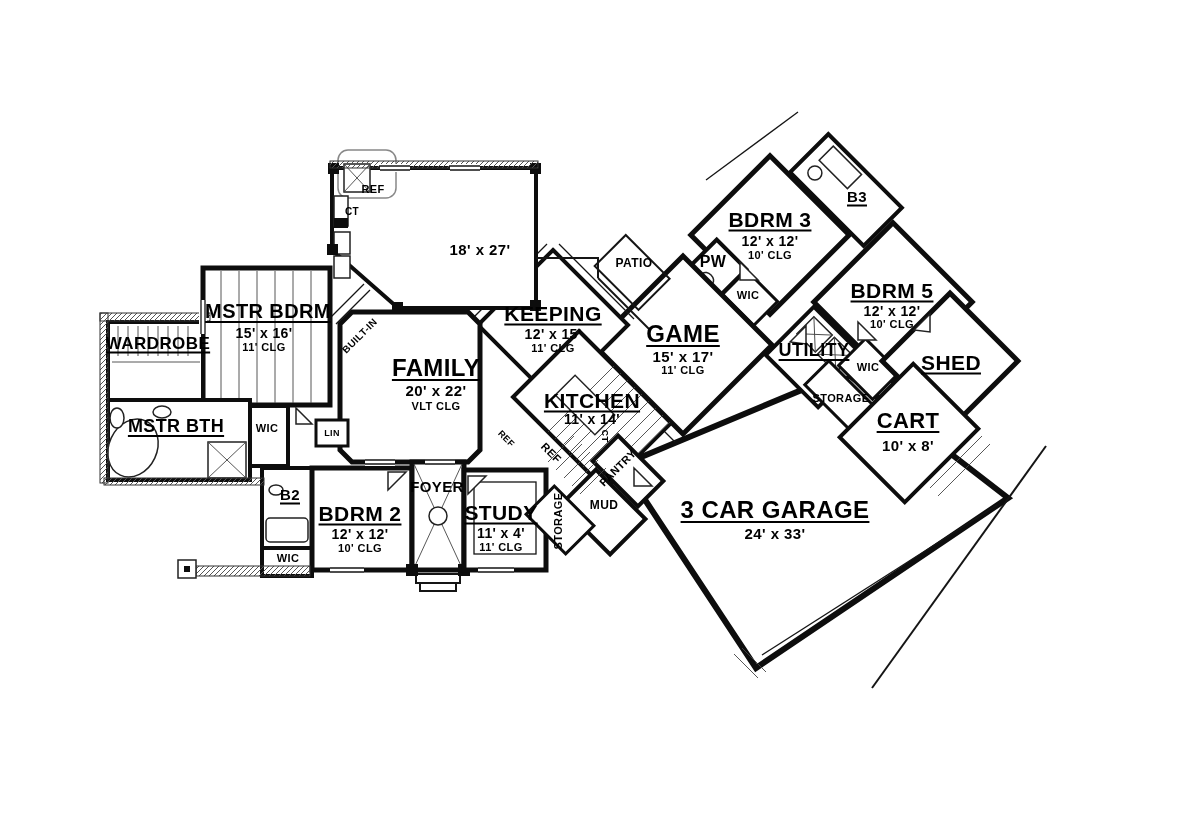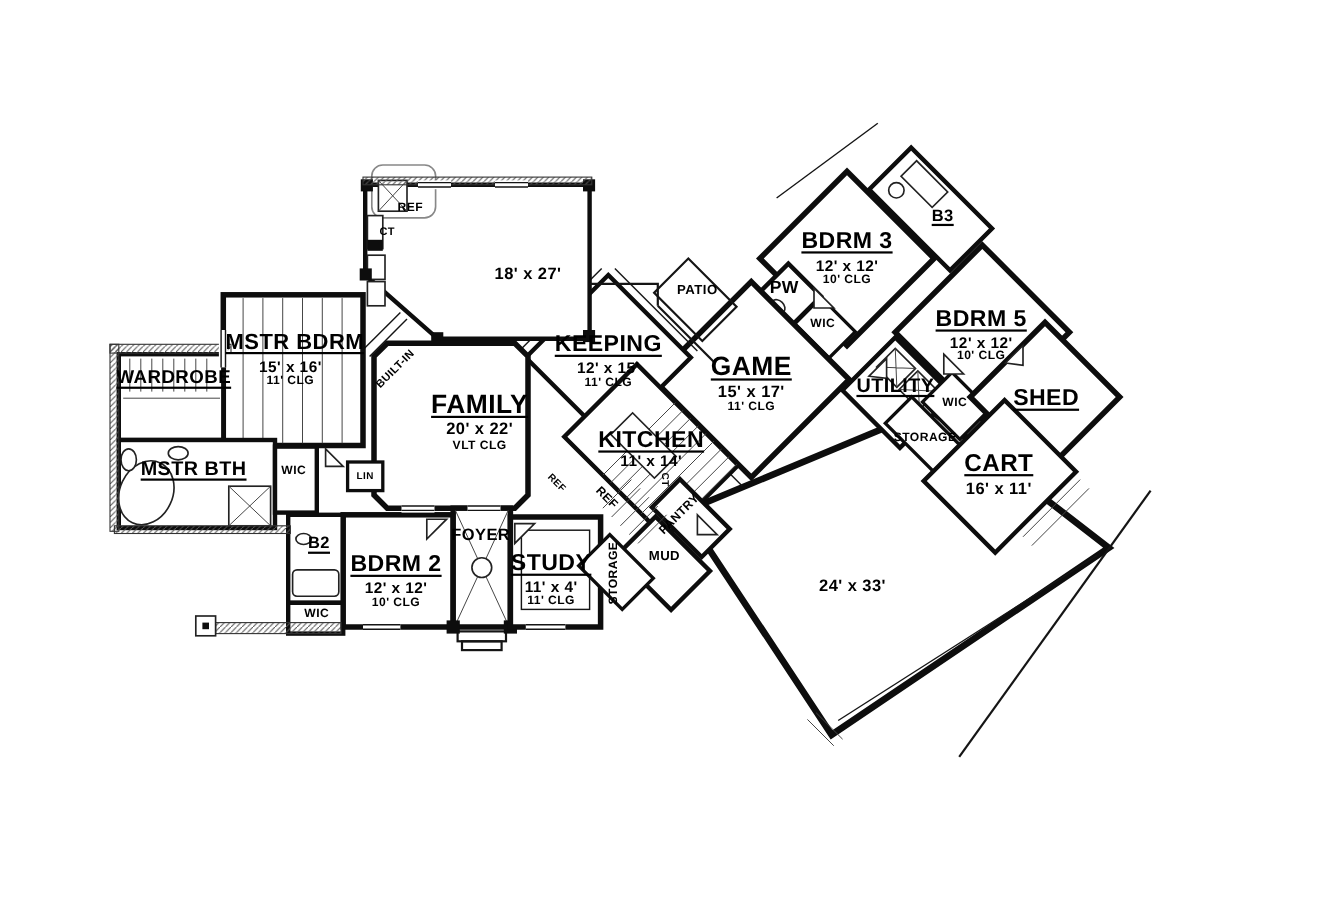--- a/index.html
+++ b/index.html
@@ -234,20 +234,21 @@
 <div class="lbl s11" style="left:553px;top:348px">11' CLG</div>
 
 <div class="lbl s21 u" style="left:592px;top:400px">KITCHEN</div>
 <div class="lbl s14" style="left:592px;top:419px">11' x 14'</div>
 <div class="lbl s9 r45" style="left:506px;top:439px">REF</div>
 <div class="lbl s11 r45" style="left:551px;top:453px">REF</div>
 <div class="lbl s9 r90" style="left:604px;top:436px">CT</div>
 <div class="lbl s11 rm45" style="left:618px;top:468px">PANTRY</div>
 <div class="lbl s12" style="left:604px;top:505px">MUD</div>
 
+<div class="lbl s24 u" style="left:775px;top:510px">3 CAR GARAGE</div>
 <div class="lbl s15" style="left:775px;top:533px">24' x 33'</div>
 
 <div class="lbl s24 u" style="left:683px;top:334px">GAME</div>
 <div class="lbl s15" style="left:683px;top:356px">15' x 17'</div>
 <div class="lbl s11" style="left:683px;top:370px">11' CLG</div>
 <div class="lbl s12" style="left:634px;top:263px">PATIO</div>
 <div class="lbl s16" style="left:713px;top:262px">PW</div>
 <div class="lbl s11" style="left:748px;top:295px">WIC</div>
 
 <div class="lbl s21 u" style="left:770px;top:219px">BDRM 3</div>
@@ -258,14 +259,14 @@
 <div class="lbl s21 u" style="left:892px;top:290px">BDRM 5</div>
 <div class="lbl s14" style="left:892px;top:311px">12' x 12'</div>
 <div class="lbl s11" style="left:892px;top:324px">10' CLG</div>
 
 <div class="lbl s18 u" style="left:814px;top:350px">UTILITY</div>
 <div class="lbl s11" style="left:868px;top:367px">WIC</div>
 <div class="lbl s11" style="left:841px;top:398px">STORAGE</div>
 
 <div class="lbl s21 u" style="left:951px;top:362px">SHED</div>
 <div class="lbl s22 u" style="left:908px;top:421px">CART</div>
-<div class="lbl s15" style="left:908px;top:445px">16' x 11'</div>
+<div class="lbl s15" style="left:908px;top:445px">10' x 8'</div>
 </div>
 
 </body></html>

